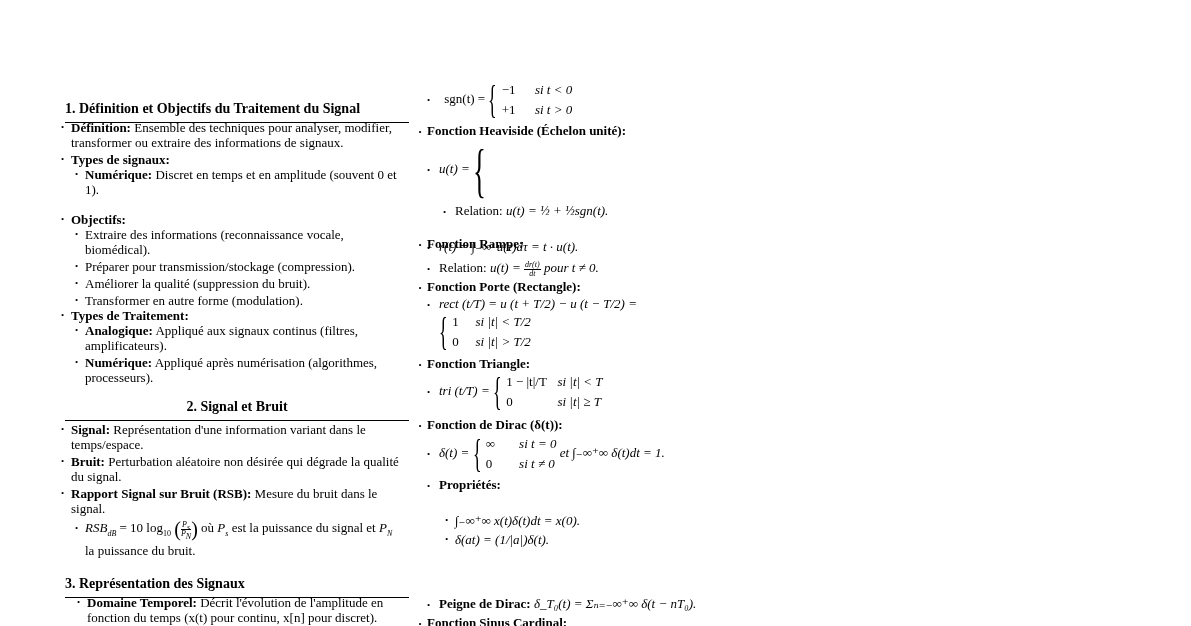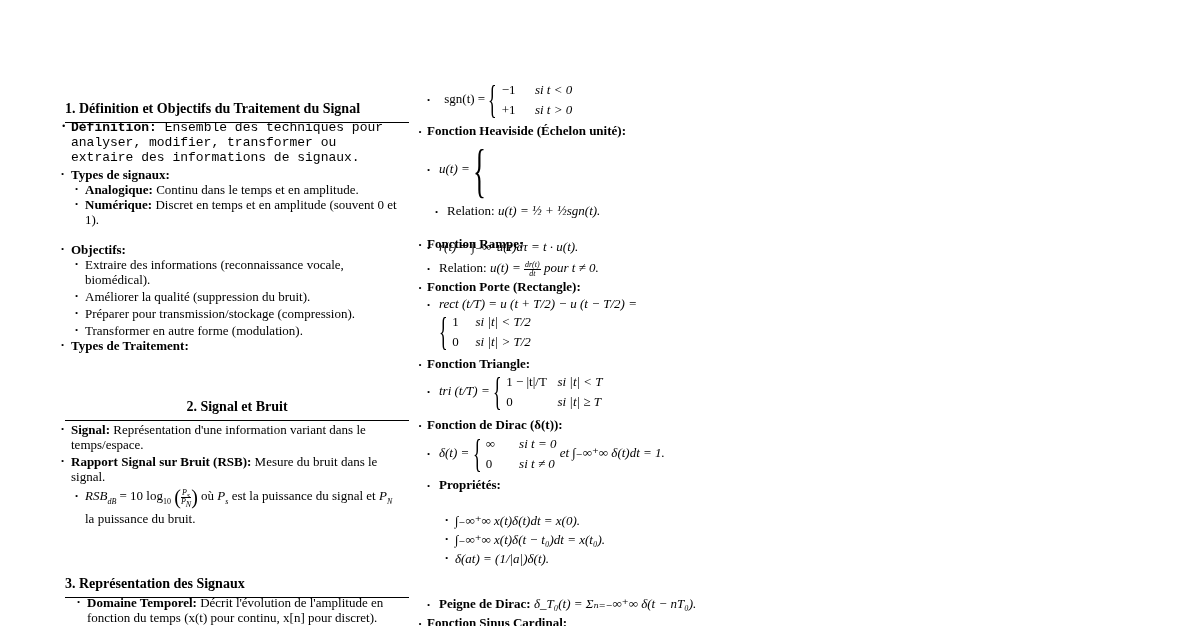--- a/index.html
+++ b/index.html
@@ -29,42 +29,46 @@
   sup, sub { font-size:8px; line-height:0; }
   .tl { white-space:nowrap; }
 </style>
 </head>
 <body>
 
 <div class="col col-left">
 
   <h2 style="top:91px;">1. Définition et Objectifs du Traitement du Signal</h2>
   <ul class="abs" style="top:120px; left:0; width:344px;">
-    <li style="margin-bottom:2px;font-family:Liberation Mono, monospace;"><b>Définition:</b> <span>Ensemble des techniques pour analyser, modifier, transformer ou extraire des informations de signaux.</span></li>
+    <li style="margin-bottom:2px;"><b>Définition:</b> <span>Ensemble des techniques pour analyser, modifier, transformer ou extraire des informations de signaux.</span></li>
     <li><b>Types de signaux:</b>
       <ul class="sub">
-        <li><b>Analogique:</b> <span>Continu dans le temps et en amplitude.</span></li>
         <li><b>Numérique:</b> <span>Discret en temps et en amplitude (souvent 0 et 1).</span></li>
       </ul>
     </li>
     <li style="margin-top:15px;"><b>Objectifs:</b>
       <ul class="sub">
         <li style="margin-bottom:2px;"><span>Extraire des informations (reconnaissance vocale, biomédical).</span></li>
+        <li style="margin-bottom:2px;"><span>Préparer pour transmission/stockage (compression).</span></li>
         <li style="margin-bottom:2px;"><span>Améliorer la qualité (suppression du bruit).</span></li>
-        <li style="margin-bottom:2px;"><span>Préparer pour transmission/stockage (compression).</span></li>
         <li><span>Transformer en autre forme (modulation).</span></li>
       </ul>
     </li>
     <li><b>Types de Traitement:</b>
+      <ul class="sub">
+        <li style="margin-bottom:2px;"><b>Analogique:</b> <span>Appliqué aux signaux continus (filtres, amplificateurs).</span></li>
+        <li><b>Numérique:</b> <span>Appliqué après numérisation (algorithmes, processeurs).</span></li>
+      </ul>
     </li>
   </ul>
 
   <h2 style="top:389px;text-align:center;">2. Signal et Bruit</h2>
   <ul class="abs" style="top:422px; left:0; width:344px;">
     <li style="margin-bottom:2px;"><b>Signal:</b> <span>Représentation d'une information variant dans le temps/espace.</span></li>
+    <li style="margin-bottom:2px;"><b>Bruit:</b> <span>Perturbation aléatoire non désirée qui dégrade la qualité du signal.</span></li>
     <li><b>Rapport Signal sur Bruit (RSB):</b> <span>Mesure du bruit dans le signal.</span>
       <ul class="sub">
         <li style="line-height:22px; margin-top:1px;">
           <span class="m">RSB</span><sub class="m">dB</sub><span class="mr"> = 10 log</span><sub class="mr">10</sub>
           <span style="font-size:20px; vertical-align:middle;">(</span><span class="frac"><span class="num">P<sub>s</sub></span><span>P<sub>N</sub></span></span><span style="font-size:20px; vertical-align:middle;">)</span><span> où </span><span class="m">P</span><sub class="m">s</sub><span> est la puissance du signal et </span><span class="m">P</span><sub class="m">N</sub><span> la puissance du bruit.</span>
         </li>
       </ul>
     </li>
   </ul>
 
@@ -86,21 +90,21 @@
     </span>
   </div>
 
   <div class="abs tl" style="top:123px; left:-14px;">
     <span style="display:inline-block; width:14px; font-size:9px; text-align:center;">•</span><b>Fonction Heaviside (Échelon unité):</b>
   </div>
   <div class="abs tl" style="top:140px; left:0;">
     <span style="display:inline-block; width:12px; font-size:9px;">•</span><span class="m">u(t) =</span>
     <span class="brace" style="font-size:60px; line-height:60px;">{</span>
   </div>
-  <div class="abs tl" style="top:203px; left:8px;">
+  <div class="abs tl" style="top:203px; left:16px;">
     <span style="display:inline-block; width:12px; font-size:9px;">•</span><span>Relation:</span> <span class="m">u(t) = ½ + ½sgn(t).</span>
   </div>
 
   <div class="abs tl" style="top:236px; left:-14px;">
     <span style="display:inline-block; width:14px; font-size:9px; text-align:center;">•</span><b>Fonction Rampe:</b>
   </div>
   <div class="abs tl" style="top:239px; left:0;">
     <span style="display:inline-block; width:12px; font-size:9px;">•</span><span class="m">r(t) = ∫₋∞ᵗ u(τ)dτ = t · u(t).</span>
   </div>
   <div class="abs tl" style="top:260px; left:0;">
@@ -145,21 +149,20 @@
       <div><span class="v">∞</span> <span class="m">si t = 0</span></div>
       <div><span class="v">0</span> <span class="m">si t ≠ 0</span></div>
     </span>
     <span class="m">et ∫₋∞⁺∞ δ(t)dt = 1.</span>
   </div>
   <div class="abs tl" style="top:477px; left:0;">
     <span style="display:inline-block; width:12px; font-size:9px;">•</span><b>Propriétés:</b>
   </div>
   <ul class="abs" style="top:495px; left:14px;margin-top:16px;">
     <li class="m tl" style="line-height:19px;">∫₋∞⁺∞ x(t)δ(t)dt = x(0).</li>
-    <li class="m tl" style="line-height:19px;">∫₋∞⁺∞ x(t)δ(t − t₀)dt = x(t₀).</li>
     <li class="m tl" style="line-height:19px;">δ(at) = (1/|a|)δ(t).</li>
   </ul>
   <div class="abs tl" style="top:596px; left:0;">
     <span style="display:inline-block; width:12px; font-size:9px;">•</span><b>Peigne de Dirac:</b> <span class="m">δ_T₀(t) = Σₙ₌₋∞⁺∞ δ(t − nT₀).</span>
   </div>
 
   <div class="abs tl" style="top:615px; left:-14px;">
     <span style="display:inline-block; width:14px; font-size:9px; text-align:center;">•</span><b>Fonction Sinus Cardinal:</b>
   </div>
 </div>

